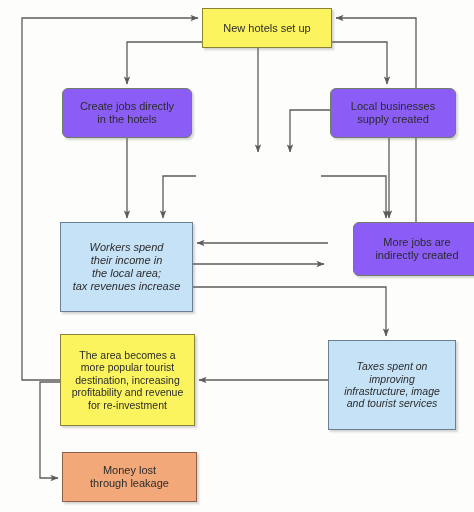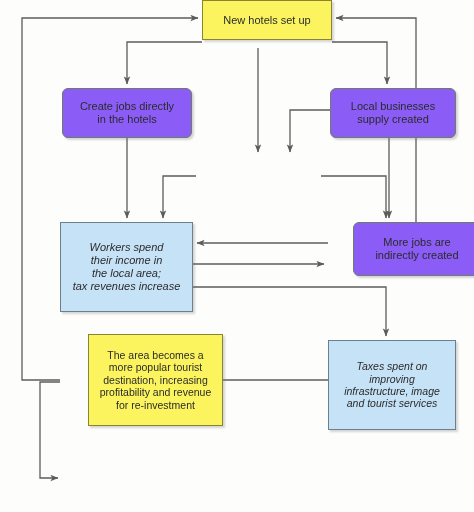--- a/index.html
+++ b/index.html
@@ -85,21 +85,21 @@
       <path d="M328,243 L197,243" marker-end="url(#ah)"></path>
 
       <path d="M193,264 L324,264" marker-end="url(#ah)"></path>
 
       <path d="M193,287 L386,287 L386,336" marker-end="url(#ah)"></path>
 
       <path d="M328,380 L199,380" marker-end="url(#ah)"></path>
     </g>
   </svg>
 
-  <div class="node yellow fs-11" style="left:202px;top:0;width:130px;height:40px;">
+  <div class="node yellow fs-11" style="left:202px;top:8px;width:130px;height:40px;">
     <span class="label">New hotels set up</span>
   </div>
 
   <div class="node green fs-11" style="left:62px;top:88px;width:130px;height:50px;">
     <span class="label">Create jobs directly
 in the hotels</span>
   </div>
 
   <div class="node green fs-11" style="left:330px;top:88px;width:126px;height:50px;">
     <span class="label">Local businesses
@@ -112,29 +112,33 @@
 their income in
 the local area;
 tax revenues increase</span>
   </div>
 
   <div class="node green fs-11" style="left:328px;top:222px;width:128px;height:54px;margin-left:25px;">
     <span class="label">More jobs are
 indirectly created</span>
   </div>
 
-  <div class="node yellow fs-10" style="left:60px;top:334px;width:135px;height:92px;margin-left:28px;">
+  <div class="node yellow fs-10" style="left:60px;top:334px;width:135px;height:92px;">
     <span class="label">The area becomes a
 more popular tourist
 destination, increasing
 profitability and revenue
 for re-investment</span>
   </div>
 
   <div class="node blue fs-10" style="left:328px;top:340px;width:128px;height:90px;">
     <span class="label">Taxes spent on
 improving
 infrastructure, image
 and tourist services</span>
   </div>
 
+  <div class="node orange fs-11" style="left:62px;top:452px;width:135px;height:50px;">
+    <span class="label">Money lost
+through leakage</span>
+  </div>
 
 </div>
 
 </body></html>

